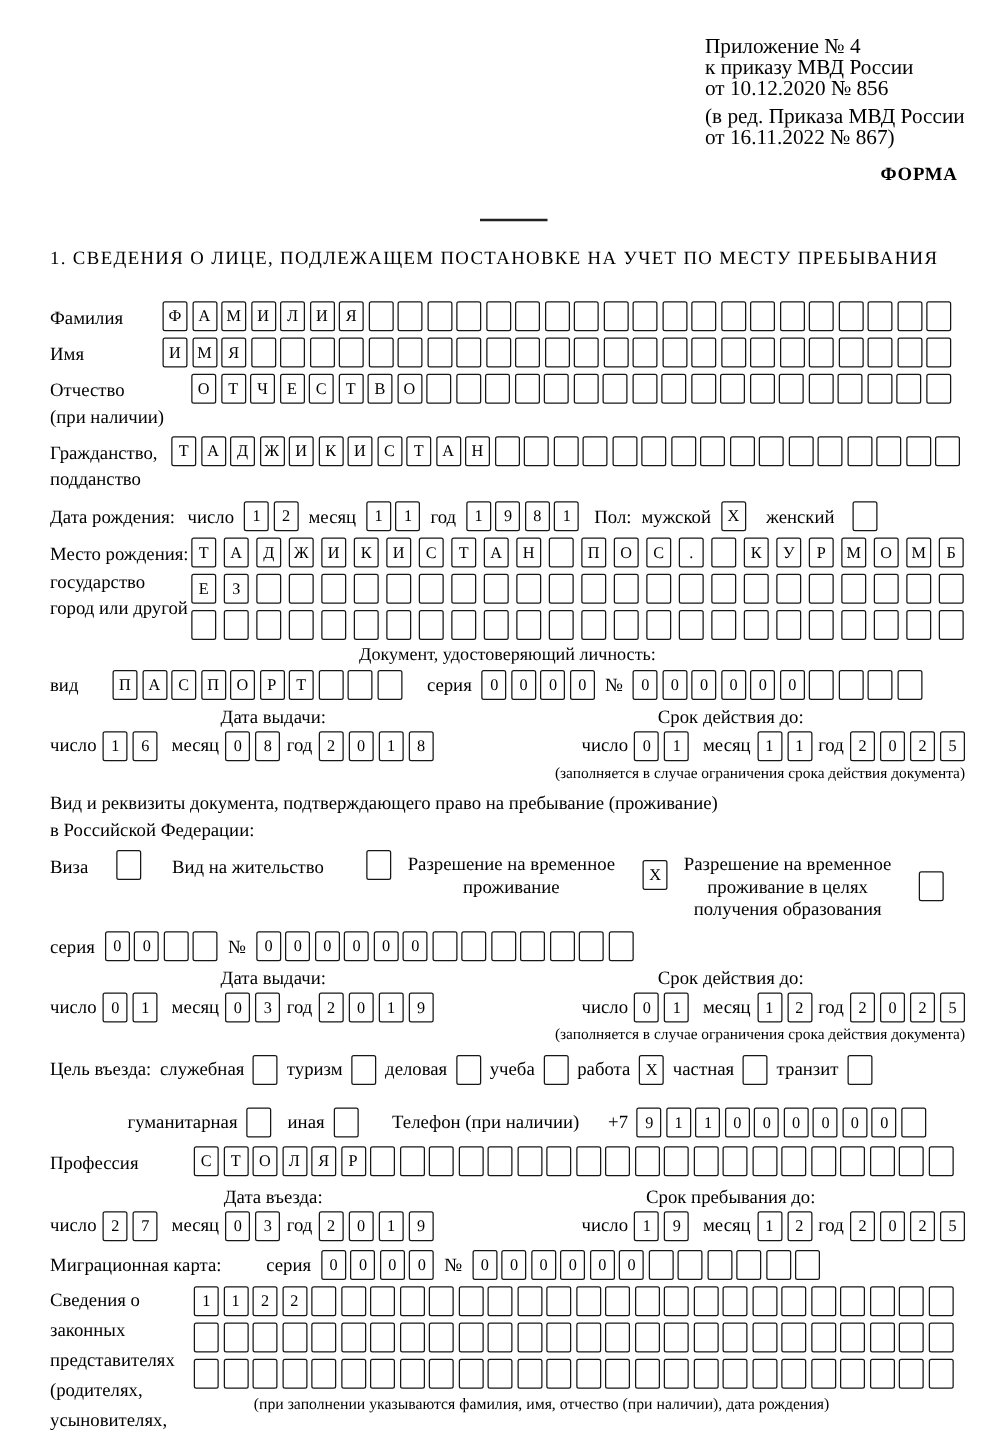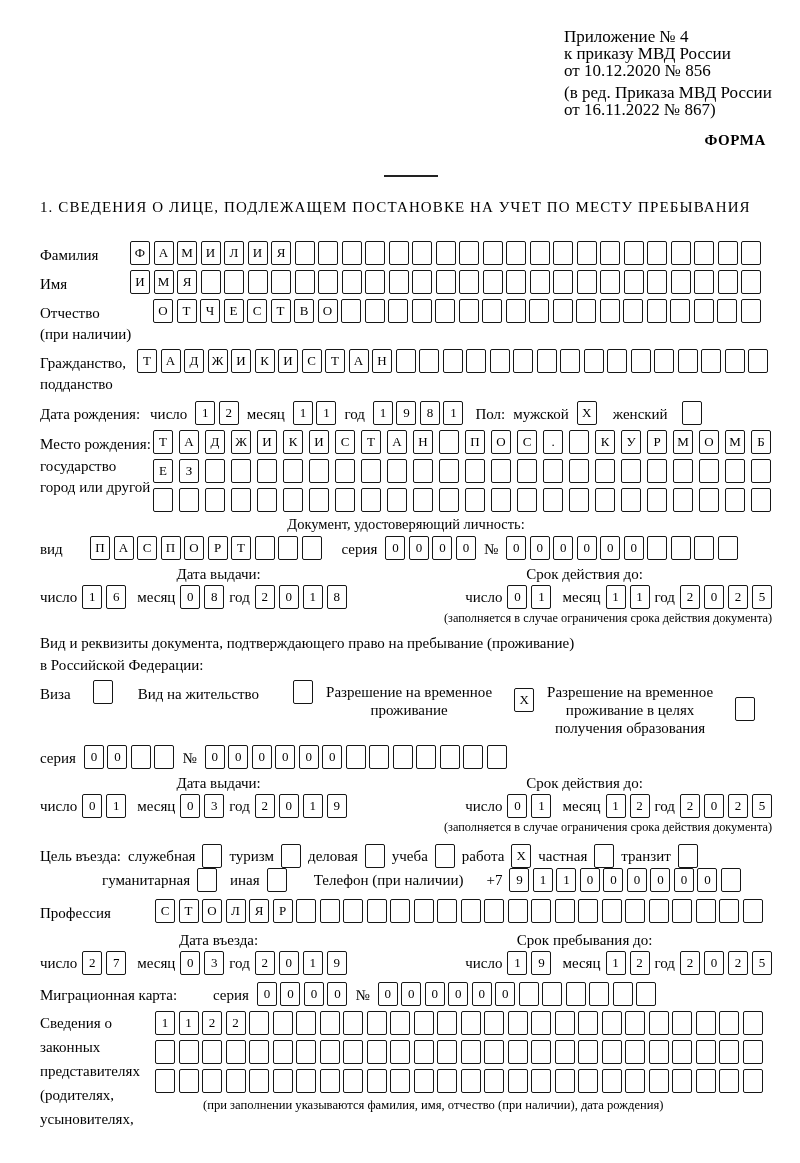--- a/index.html
+++ b/index.html
@@ -542,21 +542,21 @@
     <span>частная</span>
     <span class="boxrow">
         <div class="cbox"></div>
       </span>
     <span>транзит</span>
     <span class="boxrow">
         <div class="cbox"></div>
       </span>
   </div>
 
-  <div class="purpose" style="margin-left:62px;margin-top:0">
+  <div class="purpose" style="margin-left:62px;margin-top:18px">
     <span>гуманитарная</span>
     <span class="boxrow">
         <div class="cbox"></div>
       </span>
     <span style="margin-left:6px">иная</span>
     <span class="boxrow">
         <div class="cbox"></div>
       </span>
     <span style="margin-left:20px">Телефон (при наличии)</span>
     <span style="margin-left:16px">+7</span>

